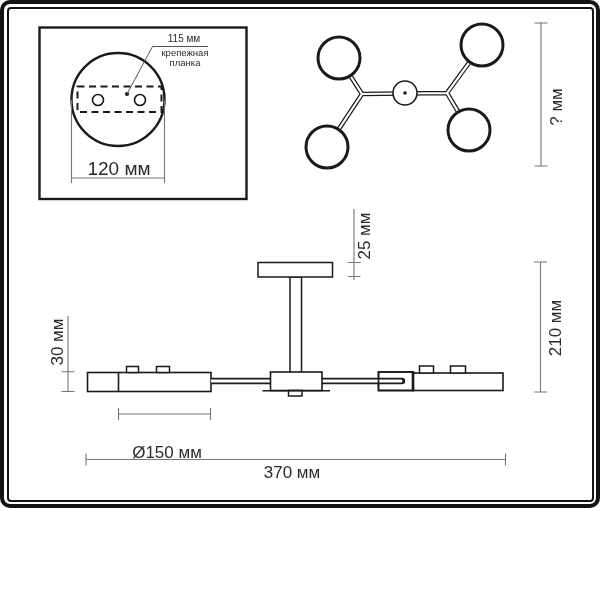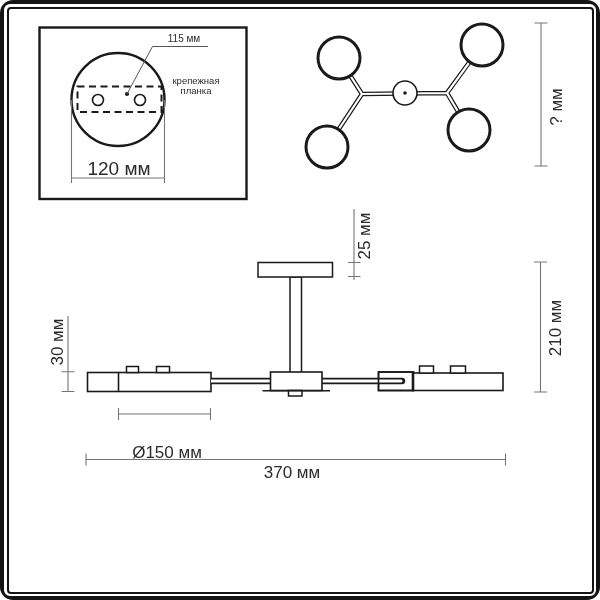--- a/index.html
+++ b/index.html
@@ -3,26 +3,25 @@
 <meta charset="utf-8">
 <style>
   :root{
     --line:#1a1a1a;
     --dimension:#767676;
     --text:#2b2b2b;
     --background:#ffffff;
   }
   html,body{margin:0;padding:0;background:#fff;}
   #stage{
-    position:relative;width:600px;height:600px;
+    position:relative;width:600px;height:508px;
     background:var(--background);
     font-family:"Liberation Sans","DejaVu Sans",sans-serif;
     color:var(--text);
     overflow:hidden;
-    border-radius:13px;
   }
   .frame-outer{position:absolute;inset:0;border:4.5px solid #141414;border-radius:10px;pointer-events:none;}
   .frame-inner{position:absolute;inset:6.5px;border:2px solid #141414;border-radius:4px;pointer-events:none;}
   svg{position:absolute;left:0;top:0;}
   .s{stroke:var(--line);fill:none;}
   .sf{stroke:var(--line);fill:#fff;}
   .fill{fill:var(--line);stroke:none;}
   .dim{stroke:var(--dimension);stroke-width:1.1;fill:none;}
   .leader{stroke:#555;stroke-width:1;fill:none;}
   .wht{stroke:#fff;fill:none;}
@@ -93,21 +92,21 @@
 
       <path class="dim" d="M354,209 V280 M348,262.5 H360.5 M348,276.5 H360.5"></path>
       <path class="dim" d="M540.5,262 V392 M534,262 H547 M534,392 H547"></path>
       <path class="dim" d="M68,316 V391.5 M61.5,371.8 H74.5 M61.5,391.5 H74.5"></path>
       <path class="dim" d="M118.5,414 H210.5 M118.5,408 V420 M210.5,408 V420"></path>
       <path class="dim" d="M86,459.5 H505.5 M86,453.5 V465.5 M505.5,453.5 V465.5"></path>
     </g>
   </svg>
 
   <div class="lbl small" style="left:184px;top:39px;">115 мм</div>
-  <div class="lbl wrap" style="left:196px;top:58px;margin-top:28px;">крепежная планка</div>
+  <div class="lbl wrap" style="left:185px;top:58px;">крепежная планка</div>
   <div class="lbl mid" style="left:119px;top:168px;">120 мм</div>
 
   <div class="lbl rot" style="left:556px;top:107px;">? мм</div>
 
   <div class="lbl rot" style="left:364px;top:236px;">25 мм</div>
   <div class="lbl rot" style="left:555px;top:328px;">210 мм</div>
   <div class="lbl rot" style="left:57px;top:342px;">30 мм</div>
   <div class="lbl" style="left:167px;top:452px;">Ø150 мм</div>
   <div class="lbl" style="left:292px;top:472px;">370 мм</div>
 

